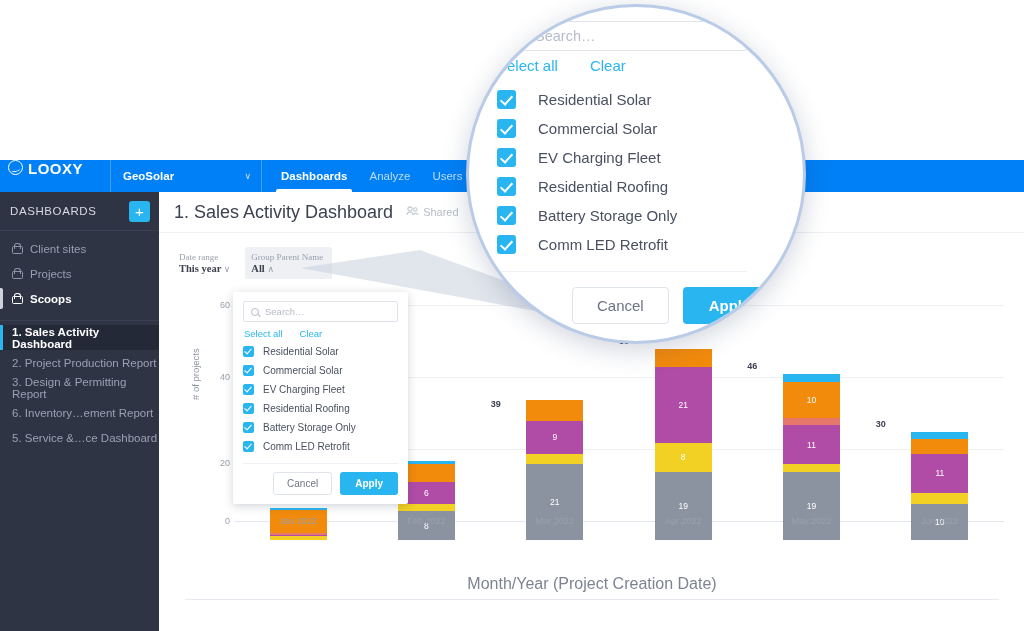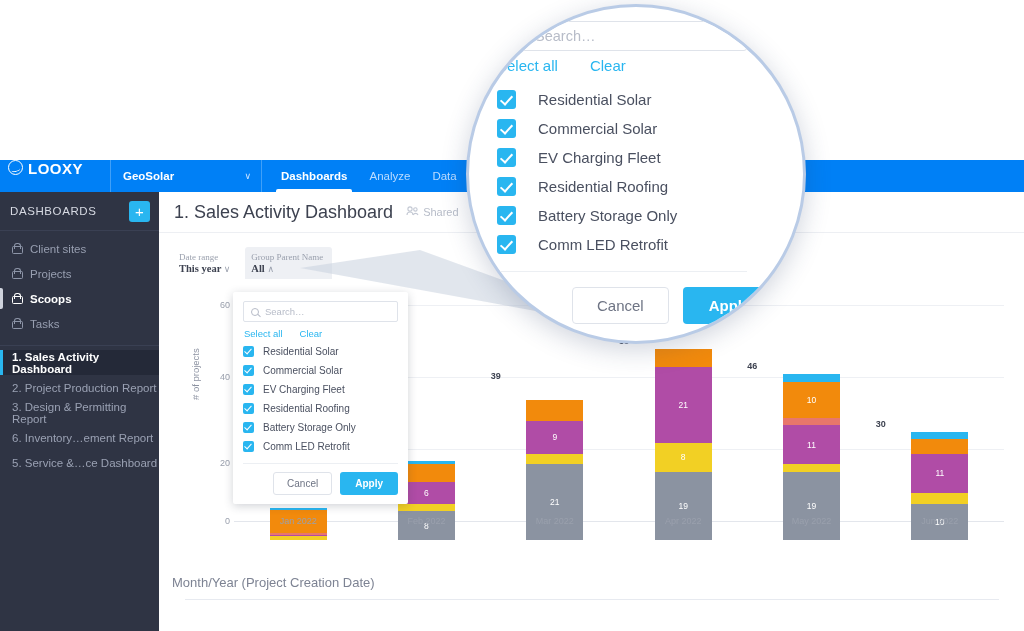--- a/index.html
+++ b/index.html
@@ -75,21 +75,21 @@
   .ylabel { position:absolute; left:18px; top:95px; font-size:9.5px; color:#8d93a2; transform:rotate(-90deg); transform-origin:left top; white-space:nowrap; }
   .ytick { position:absolute; left:36px; width:22px; text-align:right; font-size:9px; color:#9aa0ad; }
   .grid { position:absolute; left:62px; right:8px; height:1px; background:#eef0f4; }
   .grid.base { background:#e3e6ec; }
   .bars { position:absolute; left:62px; right:8px; top:0; bottom:33px; display:flex; }
   .bslot { flex:1; position:relative; display:flex; justify-content:center; align-items:flex-end; }
   .bar { width:57px; position:relative; display:flex; flex-direction:column-reverse; }
   .seg { width:100%; display:flex; align-items:center; justify-content:center; color:#fff; font-size:8.5px; }
   .btotal { position:absolute; width:100%; text-align:left; font-size:9px; font-weight:bold; color:#3d4250;margin-top:48px; }
   .xtick { position:absolute; bottom:14px; width:100%; text-align:center; font-size:9px; color:#9aa0ad; }
-  .xaxis-title { font-size:13px; color:#7d8393; margin-top:2px; }
+  .xaxis-title { text-align:center; font-size:16px; color:#7d8393; margin-top:2px; }
   .card-rule { position:absolute; left:13px; right:13px; bottom:10px; height:1px; background:#e7eaf0; }
 
   
   .dd { position:absolute; left:74px; top:100px; width:175px; background:#fff;
         box-shadow:0 2px 10px rgba(40,50,70,.22); border-radius:2px; padding:9px 10px 9px 10px; z-index:40; }
   .dd-search { height:21px; border:1px solid #dfe3ea; border-radius:2px; display:flex; align-items:center; gap:6px; padding:0 7px; }
   .dd-search .mag { width:8px; height:8px; border:1.2px solid #b7bcc8; border-radius:50%; position:relative; flex:none; }
   .dd-search .mag::after { content:""; position:absolute; right:-3px; bottom:-2px; width:4px; height:1.2px; background:#b7bcc8; transform:rotate(45deg); }
   .dd-search .ph { font-size:9.5px; color:#b7bcc8; }
   .dd-links { display:flex; gap:17px; padding:6px 1px 3px 1px; }
@@ -142,21 +142,21 @@
       </div>
       <div class="nav-sep"></div>
       <div class="tenant">
         <span class="t">GeoSolar</span>
         <span class="caret">∨</span>
       </div>
       <div class="nav-sep"></div>
       <div class="navitems">
         <div class="navitem active">Dashboards</div>
         <div class="navitem">Analyze</div>
-        <div class="navitem">Data</div>
+        <div class="navitem">Users</div>
         <div class="navitem">Ma</div>
       </div>
     </div>
 
     <div class="sidebar">
       <div class="sb-head">
         <div class="lbl">DASHBOARDS</div>
         <div class="sb-plus">+</div>
       </div>
       <div class="sb-div"></div>
@@ -166,24 +166,20 @@
           <span class="lock"></span>
           <span class="txt">Client sites</span>
         </div>
         <div class="sb-item">
           <span class="lock"></span>
           <span class="txt">Projects</span>
         </div>
         <div class="sb-item sel">
           <span class="lock"></span>
           <span class="txt">Scoops</span>
-        </div>
-        <div class="sb-item">
-          <span class="lock"></span>
-          <span class="txt">Tasks</span>
         </div>
       </div>
 
       <div class="sb-div2"></div>
 
       <div class="sb-dash">
         <div class="sb-dash-item sel">
           <span class="txt">1. Sales Activity Dashboard</span>
         </div>
         <div class="sb-dash-item">
@@ -273,21 +269,21 @@
                 <div class="btotal" style="bottom: 82.2px;">22</div>
                 <div class="xtick">Feb 2022</div>
               </div>
               <div class="bslot">
                 <div class="bar" style="height: 140.4px;">
                   <div class="seg" style="height: 75.6px; background: rgb(139, 147, 161);">21</div>
                   <div class="seg" style="height: 10.8px; background: rgb(242, 208, 36);"></div>
                   <div class="seg" style="height: 32.4px; background: rgb(176, 76, 166);">9</div>
                   <div class="seg" style="height: 21.6px; background: rgb(242, 138, 12);"></div>
                 </div>
-                <div class="btotal" style="bottom: 159px;">39</div>
+                <div class="btotal" style="bottom: 131px;">39</div>
                 <div class="xtick">Mar 2022</div>
               </div>
               <div class="bslot">
                 <div class="bar" style="height: 190.8px;">
                   <div class="seg" style="height: 68.4px; background: rgb(139, 147, 161);">19</div>
                   <div class="seg" style="height: 28.8px; background: rgb(242, 208, 36);">8</div>
                   <div class="seg" style="height: 75.6px; background: rgb(176, 76, 166);">21</div>
                   <div class="seg" style="height: 18px; background: rgb(242, 138, 12);"></div>
                 </div>
                 <div class="btotal" style="bottom: 193.8px;">53</div>

